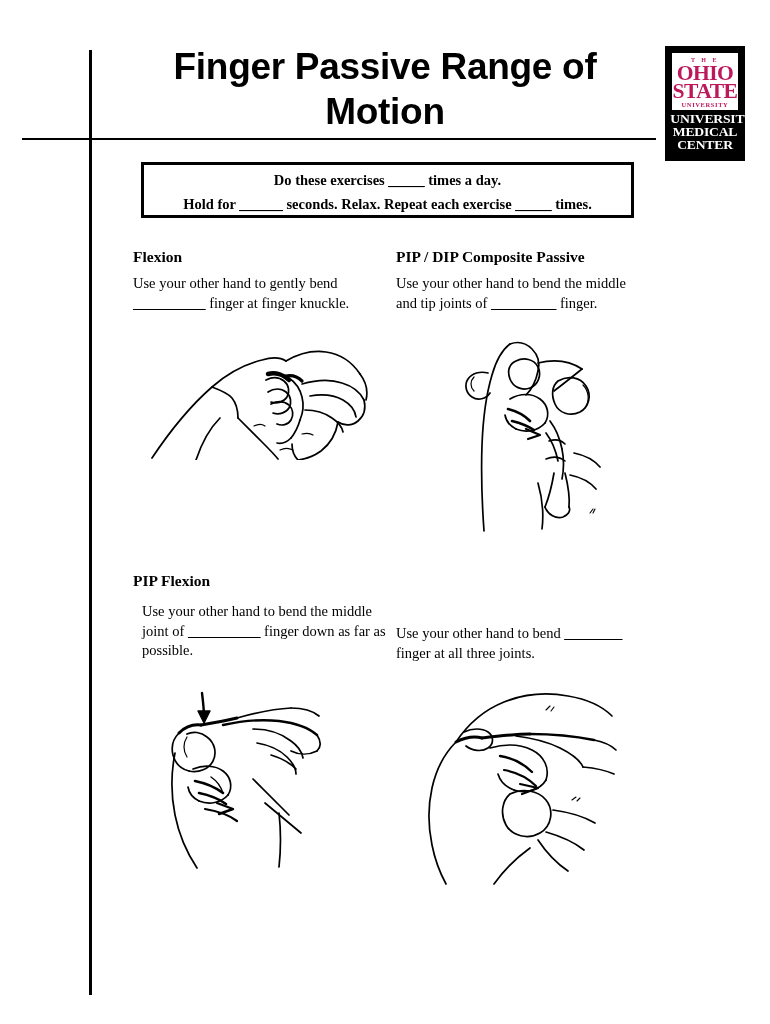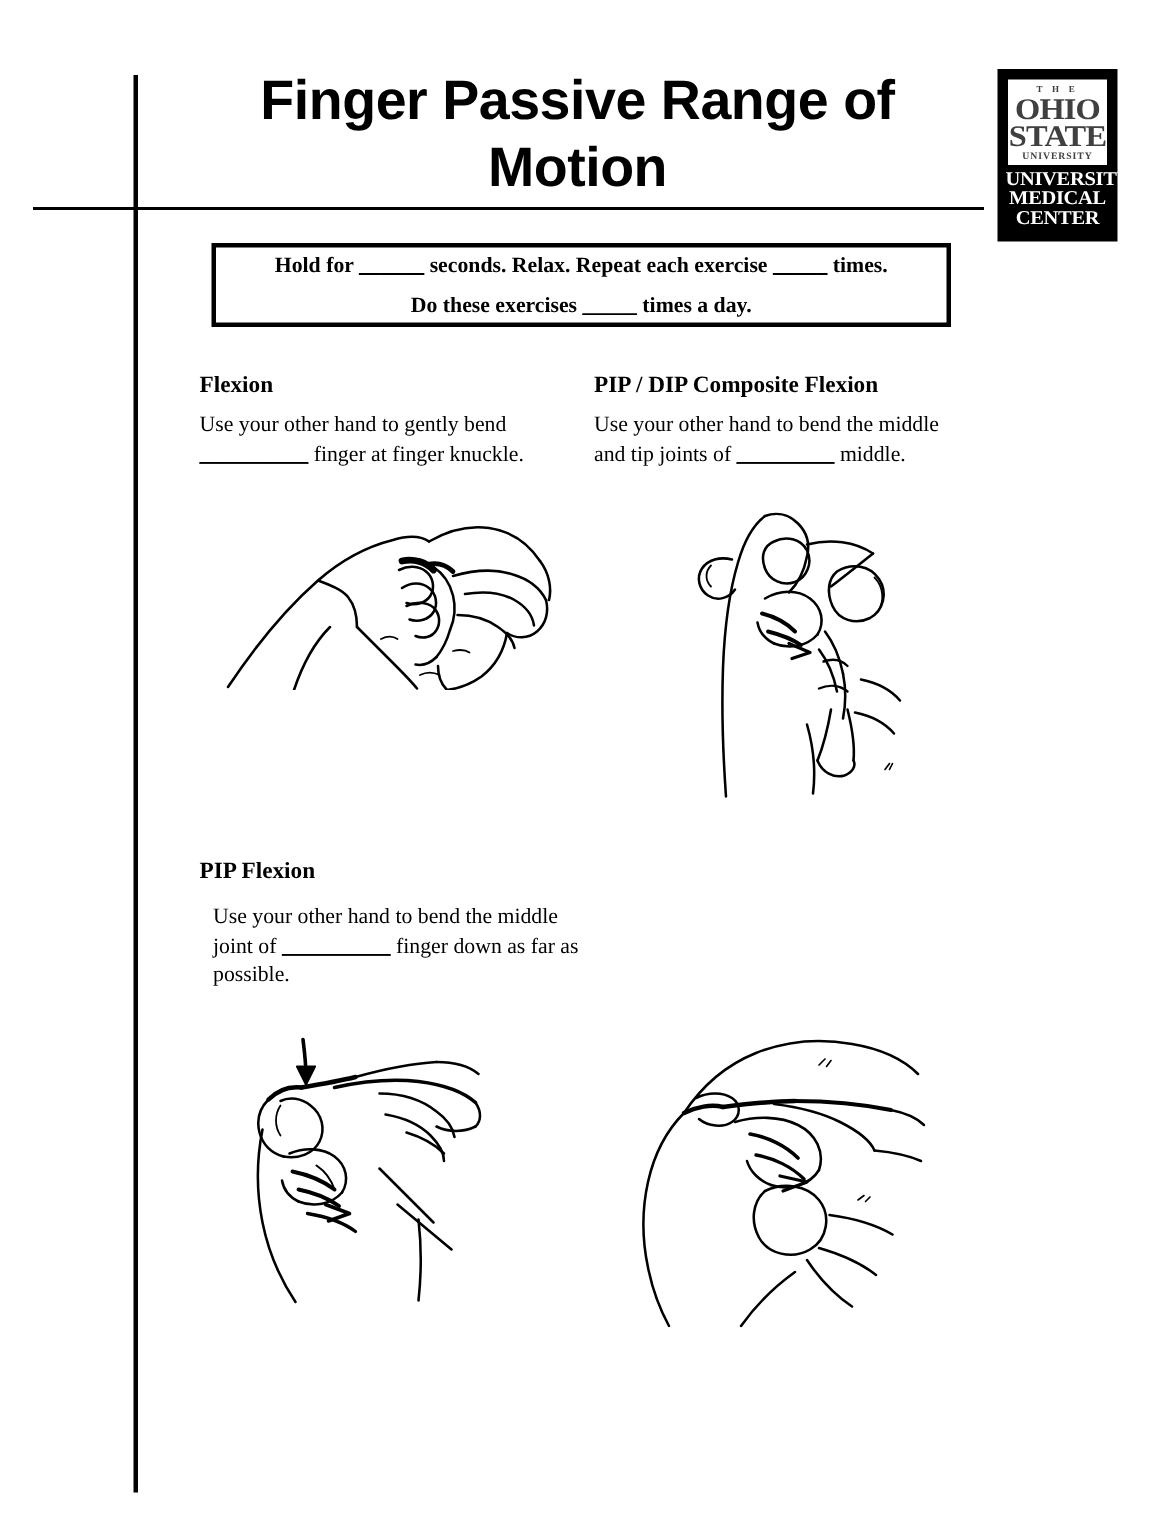--- a/index.html
+++ b/index.html
@@ -58,21 +58,21 @@
     left: 665px;
     top: 46px;
     width: 80px;
     height: 115px;
     background: #000000;
     box-sizing: border-box;
     padding: 7px 7px 4px 7px;
   }
   .logo-inner {
     background: #ffffff;
-    color: #404040;
+    color: #be185d;
     padding: 3px 2px 1px 2px;
     text-align: center;
     font-family: "Liberation Serif", "DejaVu Serif", serif;
   }
   .logo-the {
     font-size: 6px;
     letter-spacing: 2.5px;
     line-height: 8px;
     font-weight: bold;
   }
@@ -175,32 +175,32 @@
       <div class="logo-univ">UNIVERSITY</div>
     </div>
     <div class="logo-umc">
       <div>UNIVERSITY</div>
       <div>MEDICAL</div>
       <div>CENTER</div>
     </div>
   </div>
 
   <div class="instr-box">
+    <div class="instr-line first">
+      <span>Do these exercises</span>
+      <span class="blank-s">_____</span>
+      <span>times a day.</span>
+    </div>
     <div class="instr-line">
       <span>Hold for</span>
       <span class="blank-s">______</span>
       <span>seconds.  Relax.  Repeat each exercise</span>
       <span class="blank-s">_____</span>
       <span>times.</span>
     </div>
-    <div class="instr-line first">
-      <span>Do these exercises</span>
-      <span class="blank-s">_____</span>
-      <span>times a day.</span>
-    </div>
   </div>
 
   <div class="sec-head sec1-head">Flexion</div>
   <div class="sec-body sec1-body">
     <span>Use your other hand to gently bend</span>
     <span class="u">__________</span><span> finger at finger knuckle.</span>
   </div>
 
   <div class="fig fig1">
     <svg viewBox="0 0 220 130" xmlns="http://www.w3.org/2000/svg" fill="none" stroke="#000" stroke-width="1.7" stroke-linecap="round" stroke-linejoin="round">
@@ -233,26 +233,26 @@
 
       <path d="M188 92 C186 104 180 114 171 121 C164 126 156 129 148 130"></path>
       <path d="M148 130 C144 126 142 120 142 114"></path>
 
       <path d="M104 96 C108 94 112 94 115 96" stroke-width="1.2"></path>
       <path d="M152 104 C156 103 160 103 163 105" stroke-width="1.2"></path>
       <path d="M130 120 C134 118 139 118 143 120" stroke-width="1.2"></path>
     </svg>
   </div>
 
-  <div class="sec-head sec2-head">PIP / DIP Composite Flexion</div>
+  <div class="sec-head sec2-head">PIP / DIP Composite Passive</div>
   <div class="sec-body sec2-body">
     <span>Use your other hand to bend the</span>
     <span>middle and tip joints of</span>
     <span class="u">_________</span>
-    <span>middle.</span>
+    <span>finger.</span>
   </div>
 
   <div class="fig fig2">
     <svg viewBox="0 0 180 200" xmlns="http://www.w3.org/2000/svg" fill="none" stroke="#000" stroke-width="1.7" stroke-linecap="round" stroke-linejoin="round">
 
       <path d="M34 198 C32 170 31 140 32 112 C33 86 36 62 42 42 C46 28 52 17 60 11"></path>
 
       <path d="M38 40 C30 38 22 40 18 46 C14 52 16 60 22 64 C28 68 36 66 40 60"></path>
       <path d="M24 44 C20 48 20 54 24 58" stroke-width="1.2"></path>
 
@@ -341,20 +341,25 @@
       <path d="M46 92 C52 96 56 102 58 108" stroke-width="1.4"></path>
 
       <path d="M88 94 C100 106 112 118 124 130"></path>
       <path d="M100 118 C112 128 124 138 136 148"></path>
 
       <path d="M10 68 C6 88 6 110 10 130 C14 150 22 168 32 183"></path>
       <path d="M114 128 C116 146 116 164 114 182"></path>
     </svg>
   </div>
 
+  <div class="sec-body sec4-body">
+    <span>Use your other hand to bend</span>
+    <span class="u">________</span>
+    <span>finger at all three joints.</span>
+  </div>
 
   <div class="fig fig4">
     <svg viewBox="0 0 200 195" xmlns="http://www.w3.org/2000/svg" fill="none" stroke="#000" stroke-width="1.7" stroke-linecap="round" stroke-linejoin="round">
 
       <path d="M36 52 C48 34 64 20 84 12 C104 4 126 2 148 6 C166 9 182 16 192 26"></path>
 
       <path d="M36 52 C44 48 54 46 62 48" stroke-width="3"></path>
       <path d="M62 48 C78 46 94 44 110 44" stroke-width="3"></path>
       <path d="M110 44 C132 44 154 46 174 50" stroke-width="2.6"></path>
       <path d="M174 50 C184 52 192 56 196 60"></path>

